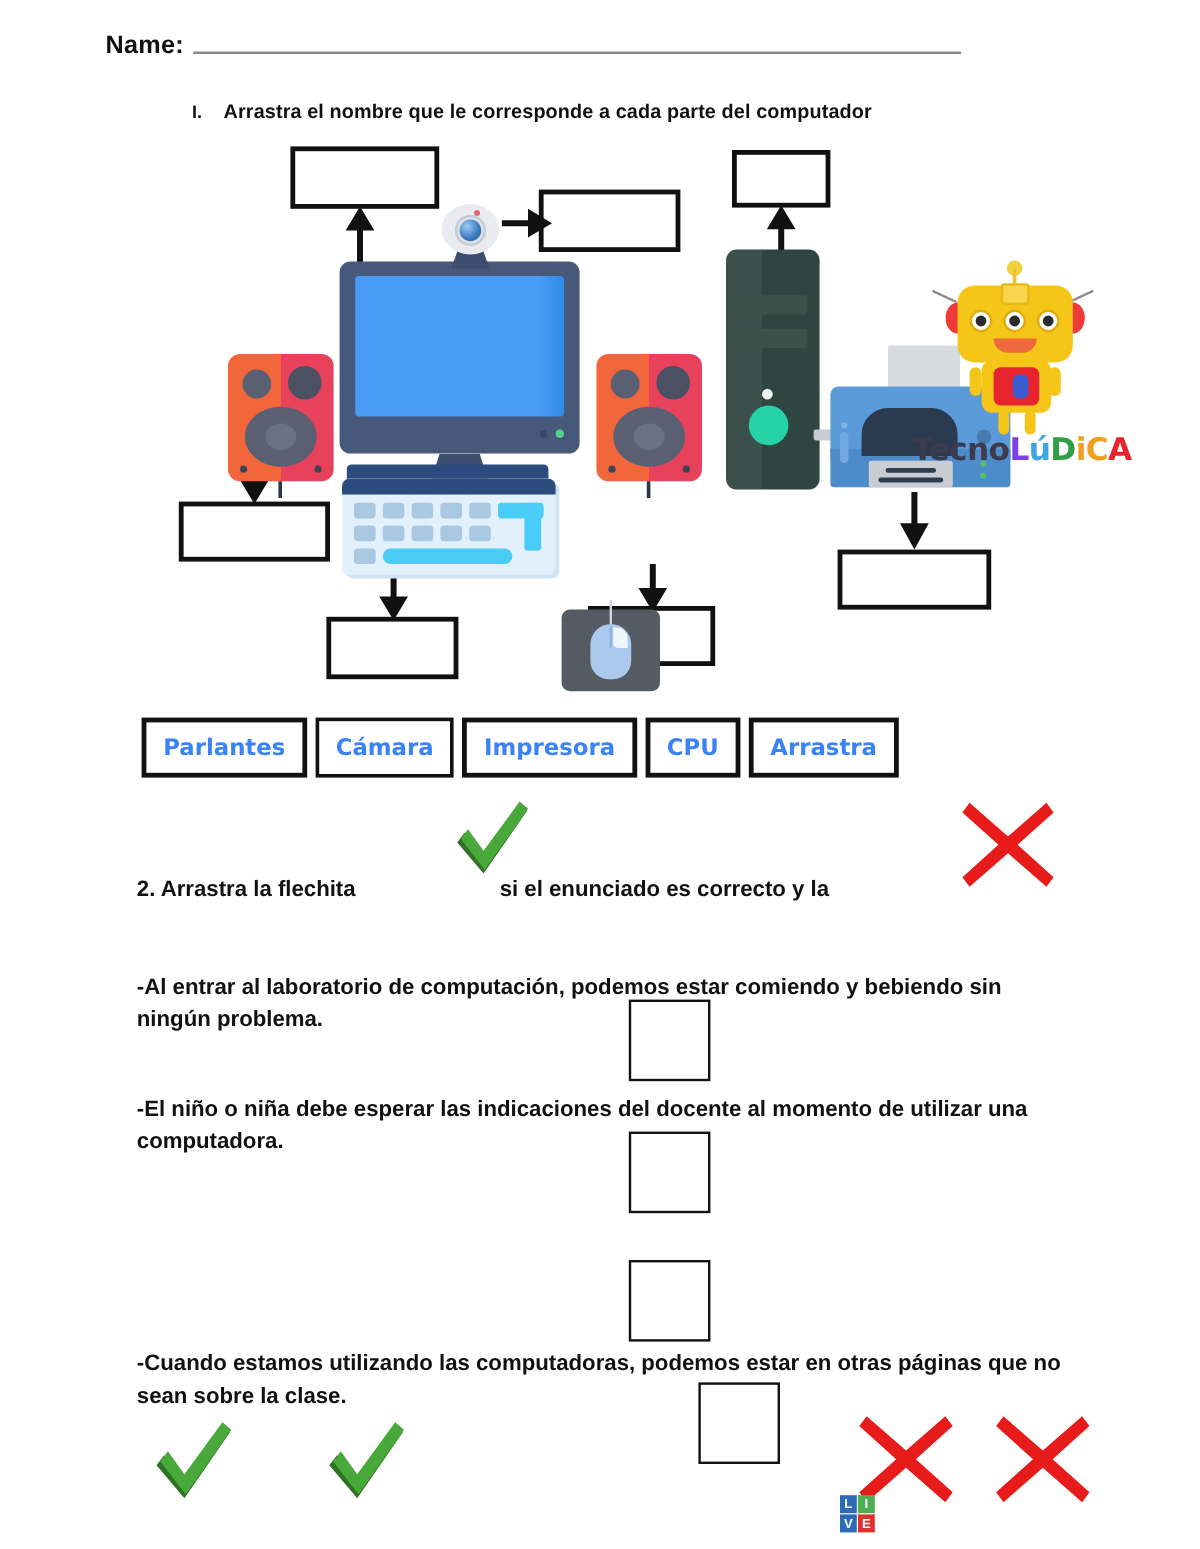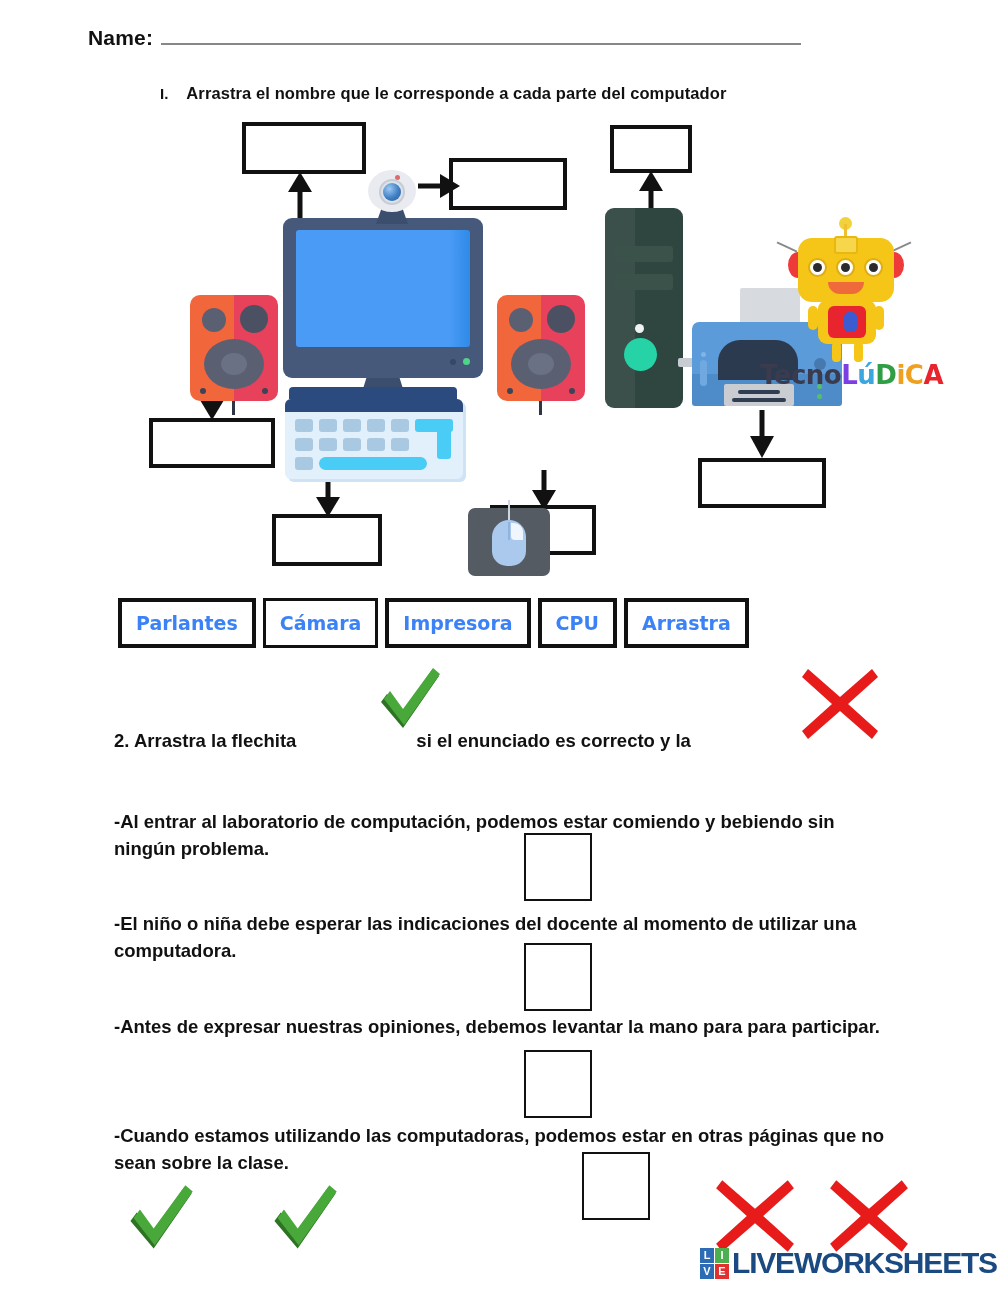--- a/index.html
+++ b/index.html
@@ -371,21 +371,20 @@
   <svg class="xmark" style="left:798px; top:665px;" width="84" height="78" viewBox="0 0 84 78">
     <path d="M10 4 L42 32 L74 4 L80 12 L50 39 L80 66 L74 74 L42 46 L10 74 L4 66 L34 39 L4 12 Z" fill="#e81b1b"></path>
   </svg>
 
   <div class="stmt" style="left:114px; top:808px;">-Al entrar al laboratorio de computación, podemos estar comiendo y bebiendo sin ningún problema.</div>
   <div class="sq" style="left:524px; top:833px; width:68px; height:68px;"></div>
 
   <div class="stmt" style="left:114px; top:910px;">-El niño o niña debe esperar las indicaciones del docente al momento de utilizar una computadora.</div>
   <div class="sq" style="left:524px; top:943px; width:68px; height:68px;"></div>
 
-  <div class="stmt" style="left:114px; top:1013px;">-Antes de expresar nuestras opiniones, debemos levantar la mano para para participar.</div>
   <div class="sq" style="left:524px; top:1050px; width:68px; height:68px;"></div>
 
   <div class="stmt" style="left:114px; top:1122px;">-Cuando estamos utilizando las computadoras, podemos estar en otras páginas que no sean sobre la clase.</div>
   <div class="sq" style="left:582px; top:1152px; width:68px; height:68px;"></div>
 
   <svg class="check" style="left:122px; top:1183px;" width="76" height="74" viewBox="0 0 72 70">
     <path d="M8 36 L14 28 L29 46 L59 4 L66 10 L30 62 Z" fill="#2e7324"></path>
     <path d="M11 33 L17 25 L30 43 L60 2 L67 8 L31 59 Z" fill="#49a83a"></path>
   </svg>
 
@@ -402,16 +401,15 @@
     <path d="M10 4 L42 32 L74 4 L80 12 L50 39 L80 66 L74 74 L42 46 L10 74 L4 66 L34 39 L4 12 Z" fill="#e81b1b"></path>
   </svg>
 
   <div class="lw">
     <div class="lw-grid" id="lw-tiles">
         <div class="lw-cell" style="background: rgb(45, 108, 181);">L</div>
         <div class="lw-cell" style="background: rgb(76, 175, 80);">I</div>
         <div class="lw-cell" style="background: rgb(45, 108, 181);">V</div>
         <div class="lw-cell" style="background: rgb(224, 48, 48);">E</div>
       </div>
-    <div class="lw-word">LIVEWORKSHEETS</div>
   </div>
 
 </div>
 
 </body></html>

